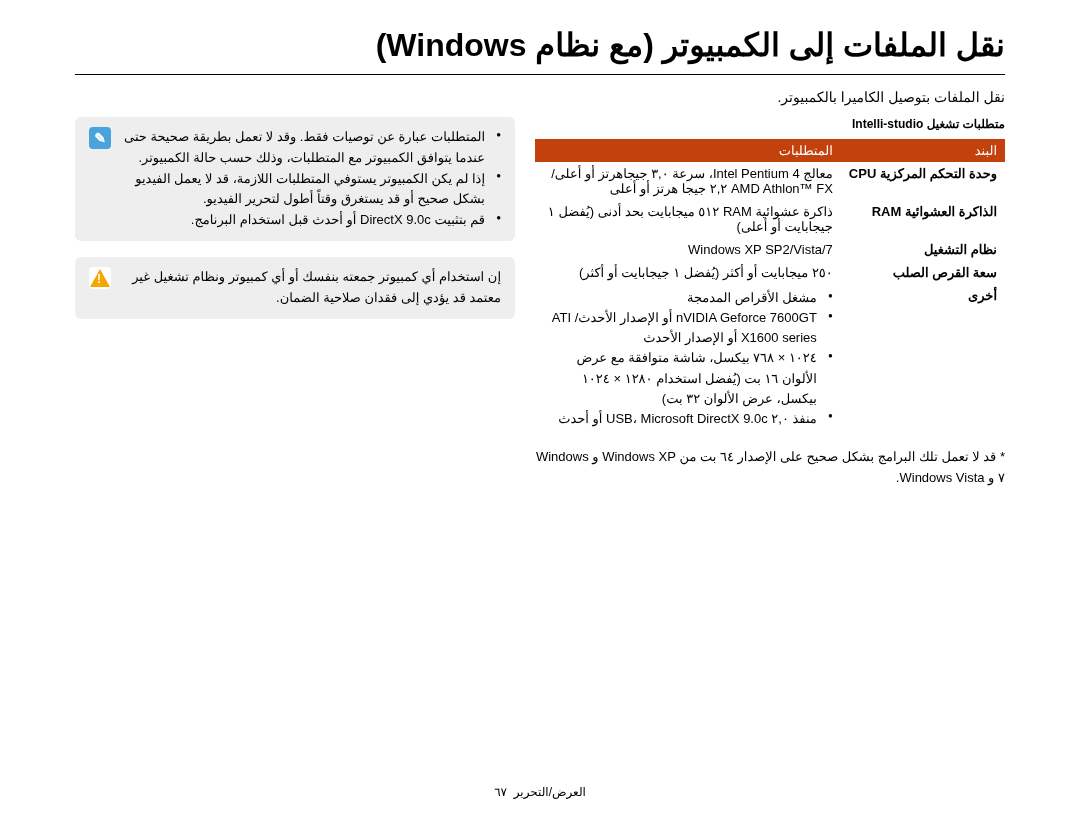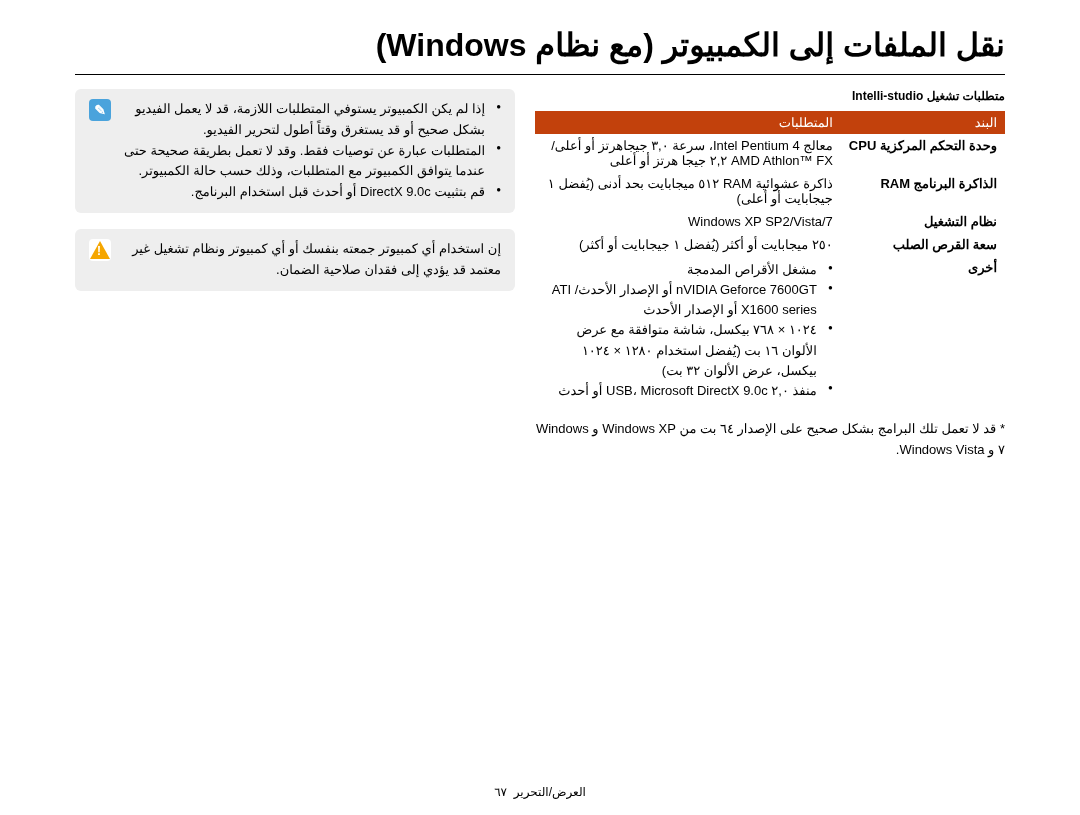--- a/index.html
+++ b/index.html
@@ -172,30 +172,31 @@
     font-size: 12px;
     color: #000;
   }
 </style>
 </head>
 <body>
 
 <div class="page">
   <h1 class="title">نقل الملفات إلى الكمبيوتر (مع نظام Windows)</h1>
   <hr class="hr">
+  <p class="intro">نقل الملفات بتوصيل الكاميرا بالكمبيوتر.</p>
 
   <div class="two-col">
 
     <div class="left-col">
       <div class="note-box">
         <div class="note-icon">✎</div>
         <div class="note-content">
           <ul class="bullets" id="info-list">
+              <li>المتطلبات عبارة عن توصيات فقط. وقد لا تعمل بطريقة صحيحة حتى عندما يتوافق الكمبيوتر مع المتطلبات، وذلك حسب حالة الكمبيوتر.</li>
               <li>إذا لم يكن الكمبيوتر يستوفي المتطلبات اللازمة، قد لا يعمل الفيديو بشكل صحيح أو قد يستغرق وقتاً أطول لتحرير الفيديو.</li>
-              <li>المتطلبات عبارة عن توصيات فقط. وقد لا تعمل بطريقة صحيحة حتى عندما يتوافق الكمبيوتر مع المتطلبات، وذلك حسب حالة الكمبيوتر.</li>
               <li>قم بتثبيت DirectX 9.0c أو أحدث قبل استخدام البرنامج.</li>
             </ul>
         </div>
       </div>
 
       <div class="note-box">
         <div class="warn-icon">
           <div class="warn-triangle"></div>
         </div>
         <div class="note-content">
@@ -212,21 +213,21 @@
             <th class="col-item">البند</th>
             <th>المتطلبات</th>
           </tr>
         </thead>
         <tbody id="req-body">
             <tr>
               <td class="col-item">وحدة التحكم المركزية CPU</td>
               <td class="col-req">معالج Intel Pentium 4، سرعة ٣,٠ جيجاهرتز أو أعلى/ AMD Athlon™ FX ٢,٢ جيجا هرتز أو أعلى</td>
             </tr>
             <tr>
-              <td class="col-item">الذاكرة البرنامج RAM</td>
+              <td class="col-item">الذاكرة العشوائية RAM</td>
               <td class="col-req">ذاكرة عشوائية RAM ٥١٢ ميجابايت بحد أدنى (يُفضل ١ جيجابايت أو أعلى)</td>
             </tr>
             <tr>
               <td class="col-item">نظام التشغيل</td>
               <td class="col-req">Windows XP SP2/Vista/7</td>
             </tr>
             <tr>
               <td class="col-item">سعة القرص الصلب</td>
               <td class="col-req">٢٥٠ ميجابايت أو أكثر (يُفضل ١ جيجابايت أو أكثر)</td>
             </tr>

